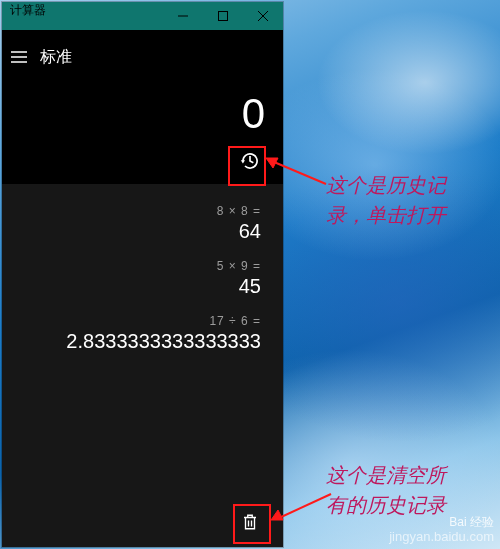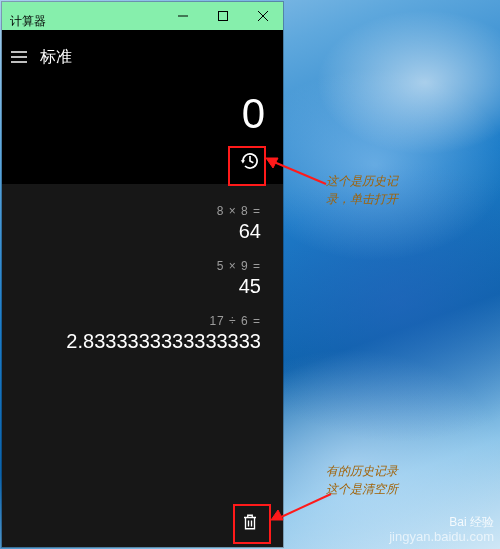--- a/index.html
+++ b/index.html
@@ -27,23 +27,23 @@
     top: 2px;
     width: 281px;
     height: 545px;
     background: #f0f0f0;
     display: flex;
     flex-direction: column;
     box-shadow: 0 0 0 1px rgba(0,0,0,0.25);
   }
   .titlebar {
     height: 28px;
-    background: #86efac;
-    display: flex;
-    align-items: flex-end;
+    background: #0f766e;
+    display: flex;
+    align-items: flex-start;
     font-size: 12px;
     color: #000;
   }
   .titlebar .title { padding-left: 8px; flex: 1; }
   .tbtn {
     width: 40px;
     height: 28px;
     display: flex;
     align-items: center;
     justify-content: center;
@@ -136,25 +136,25 @@
     pointer-events: none;
   }
   .arrow {
     position: absolute;
     stroke: #ff1a1a;
     fill: #ff1a1a;
     pointer-events: none;
   }
   .annot {
     position: absolute;
-    color: #a16207;
-    font-size: 12px;
+    color: #be185d;
+    font-size: 20px;
     font-style: italic;
     line-height: 1.5;
-    font-family: Liberation Serif, serif;
+    font-family: Liberation Mono, monospace;
     pointer-events: none;
   }
   .watermark {
     position: absolute;
     right: 6px;
     bottom: 4px;
     color: rgba(255,255,255,0.85);
     font-size: 10px;
     text-align: right;
     line-height: 1.2;
@@ -248,20 +248,20 @@
 <svg class="arrow" style="left:271px; top:490px;" width="64" height="34">
   <line x1="60" y1="4" x2="8" y2="28" stroke="#ff1a1a" stroke-width="2"></line>
   <polygon points="0,30 12,30 7,20" fill="#ff1a1a"></polygon>
 </svg>
 
 <div class="annot" style="left:326px; top:172px;">
   <div>这个是历史记</div>
   <div>录，单击打开</div>
 </div>
 <div class="annot" style="left:326px; top:462px;">
+  <div>这个是清空所</div>
   <div>有的历史记录</div>
-  <div>这个是清空所</div>
 </div>
 
 <div class="watermark">
   <span class="brand"><span>Bai</span>&nbsp;<span>经验</span></span><br>
   <span class="sub">jingyan.baidu.com</span>
 </div>
 
 </body></html>

